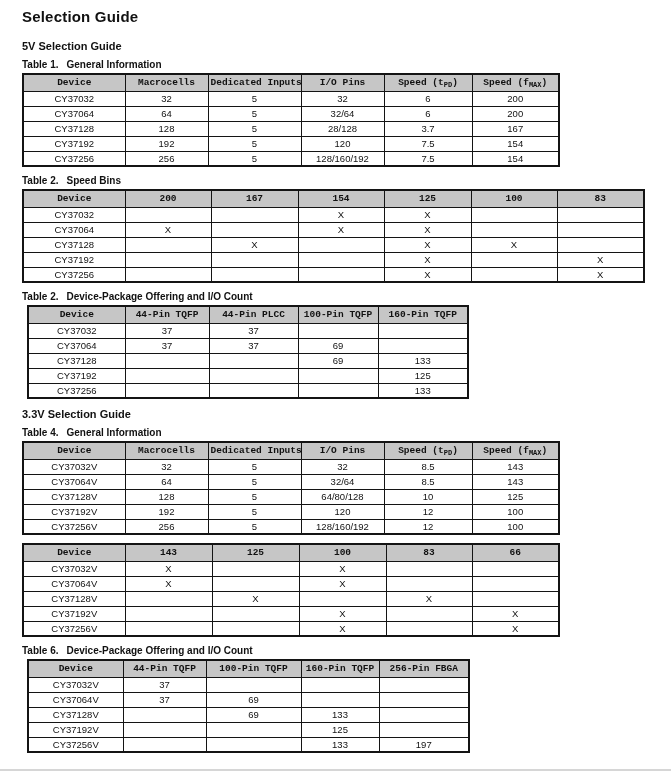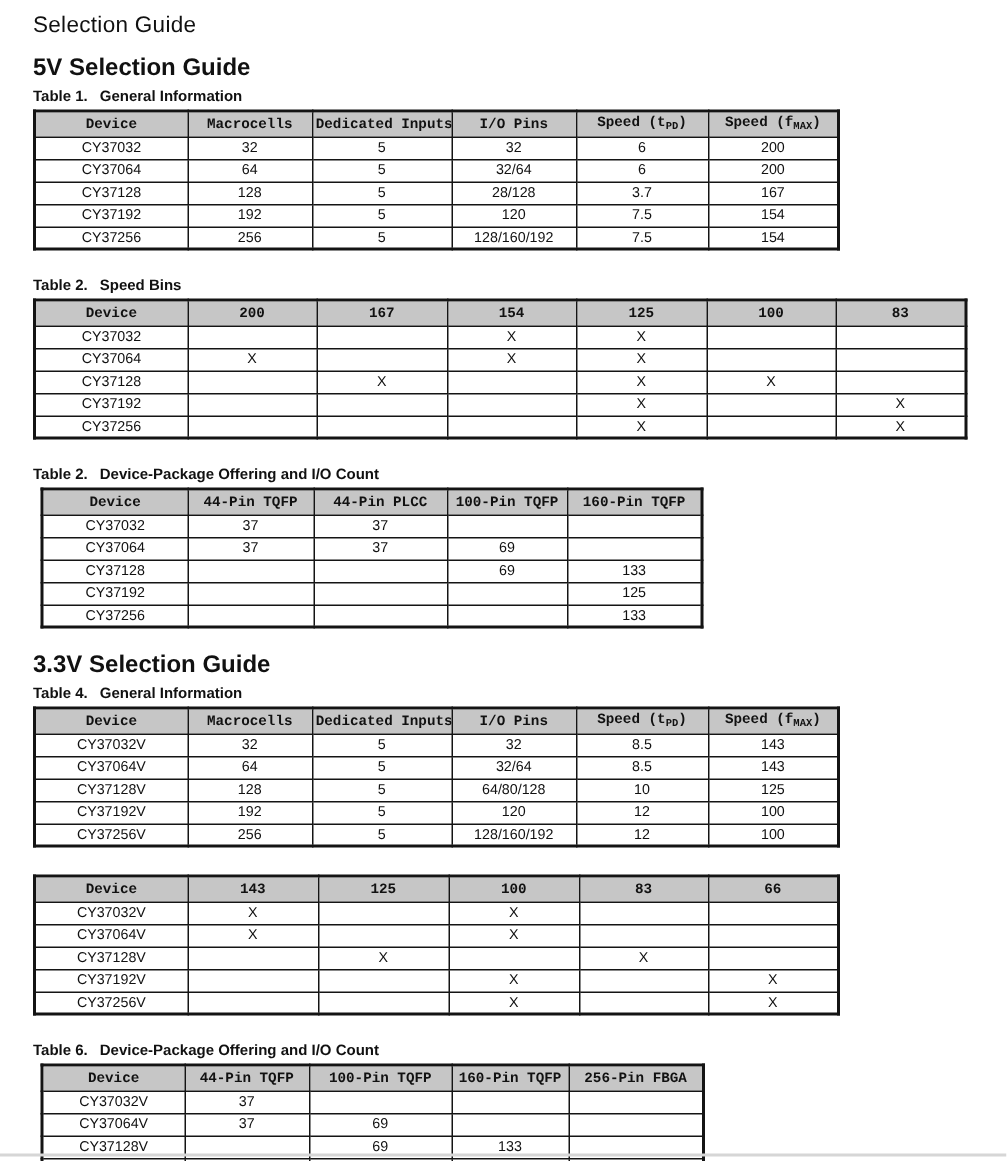--- a/index.html
+++ b/index.html
@@ -6,28 +6,28 @@
   html, body { background: #ffffff; }
   body {
     width: 671px; height: 774px;
     position: relative;
     overflow: hidden;
     font-family: "Liberation Sans", "DejaVu Sans", sans-serif;
     color: #111;
   }
   .content { padding: 8px 0 0 22px; }
   h1.doc-title {
-    font-size: 15px; font-weight: normal; line-height: 18px;
+    font-size: 15px; font-weight: bold; line-height: 18px;
     margin-bottom: 13px; letter-spacing: 0.2px;
   }
   h2.section-heading {
-    font-size: 16px; font-weight: bold; line-height: 14px;
+    font-size: 11px; font-weight: bold; line-height: 14px;
     margin-bottom: 6px;
   }
-  .tblock { margin-bottom: 18px; }
+  .tblock { margin-bottom: 8px; }
   .tcaption {
     font-size: 10px; font-weight: bold; line-height: 12px;
     margin-bottom: 2px; white-space: nowrap;
   }
   .tcaption .cap-label { display: inline-block; margin-right: 8px; }
   table.data-table {
     border-collapse: collapse;
     table-layout: fixed;
     border: 2px solid #141414;
   }

